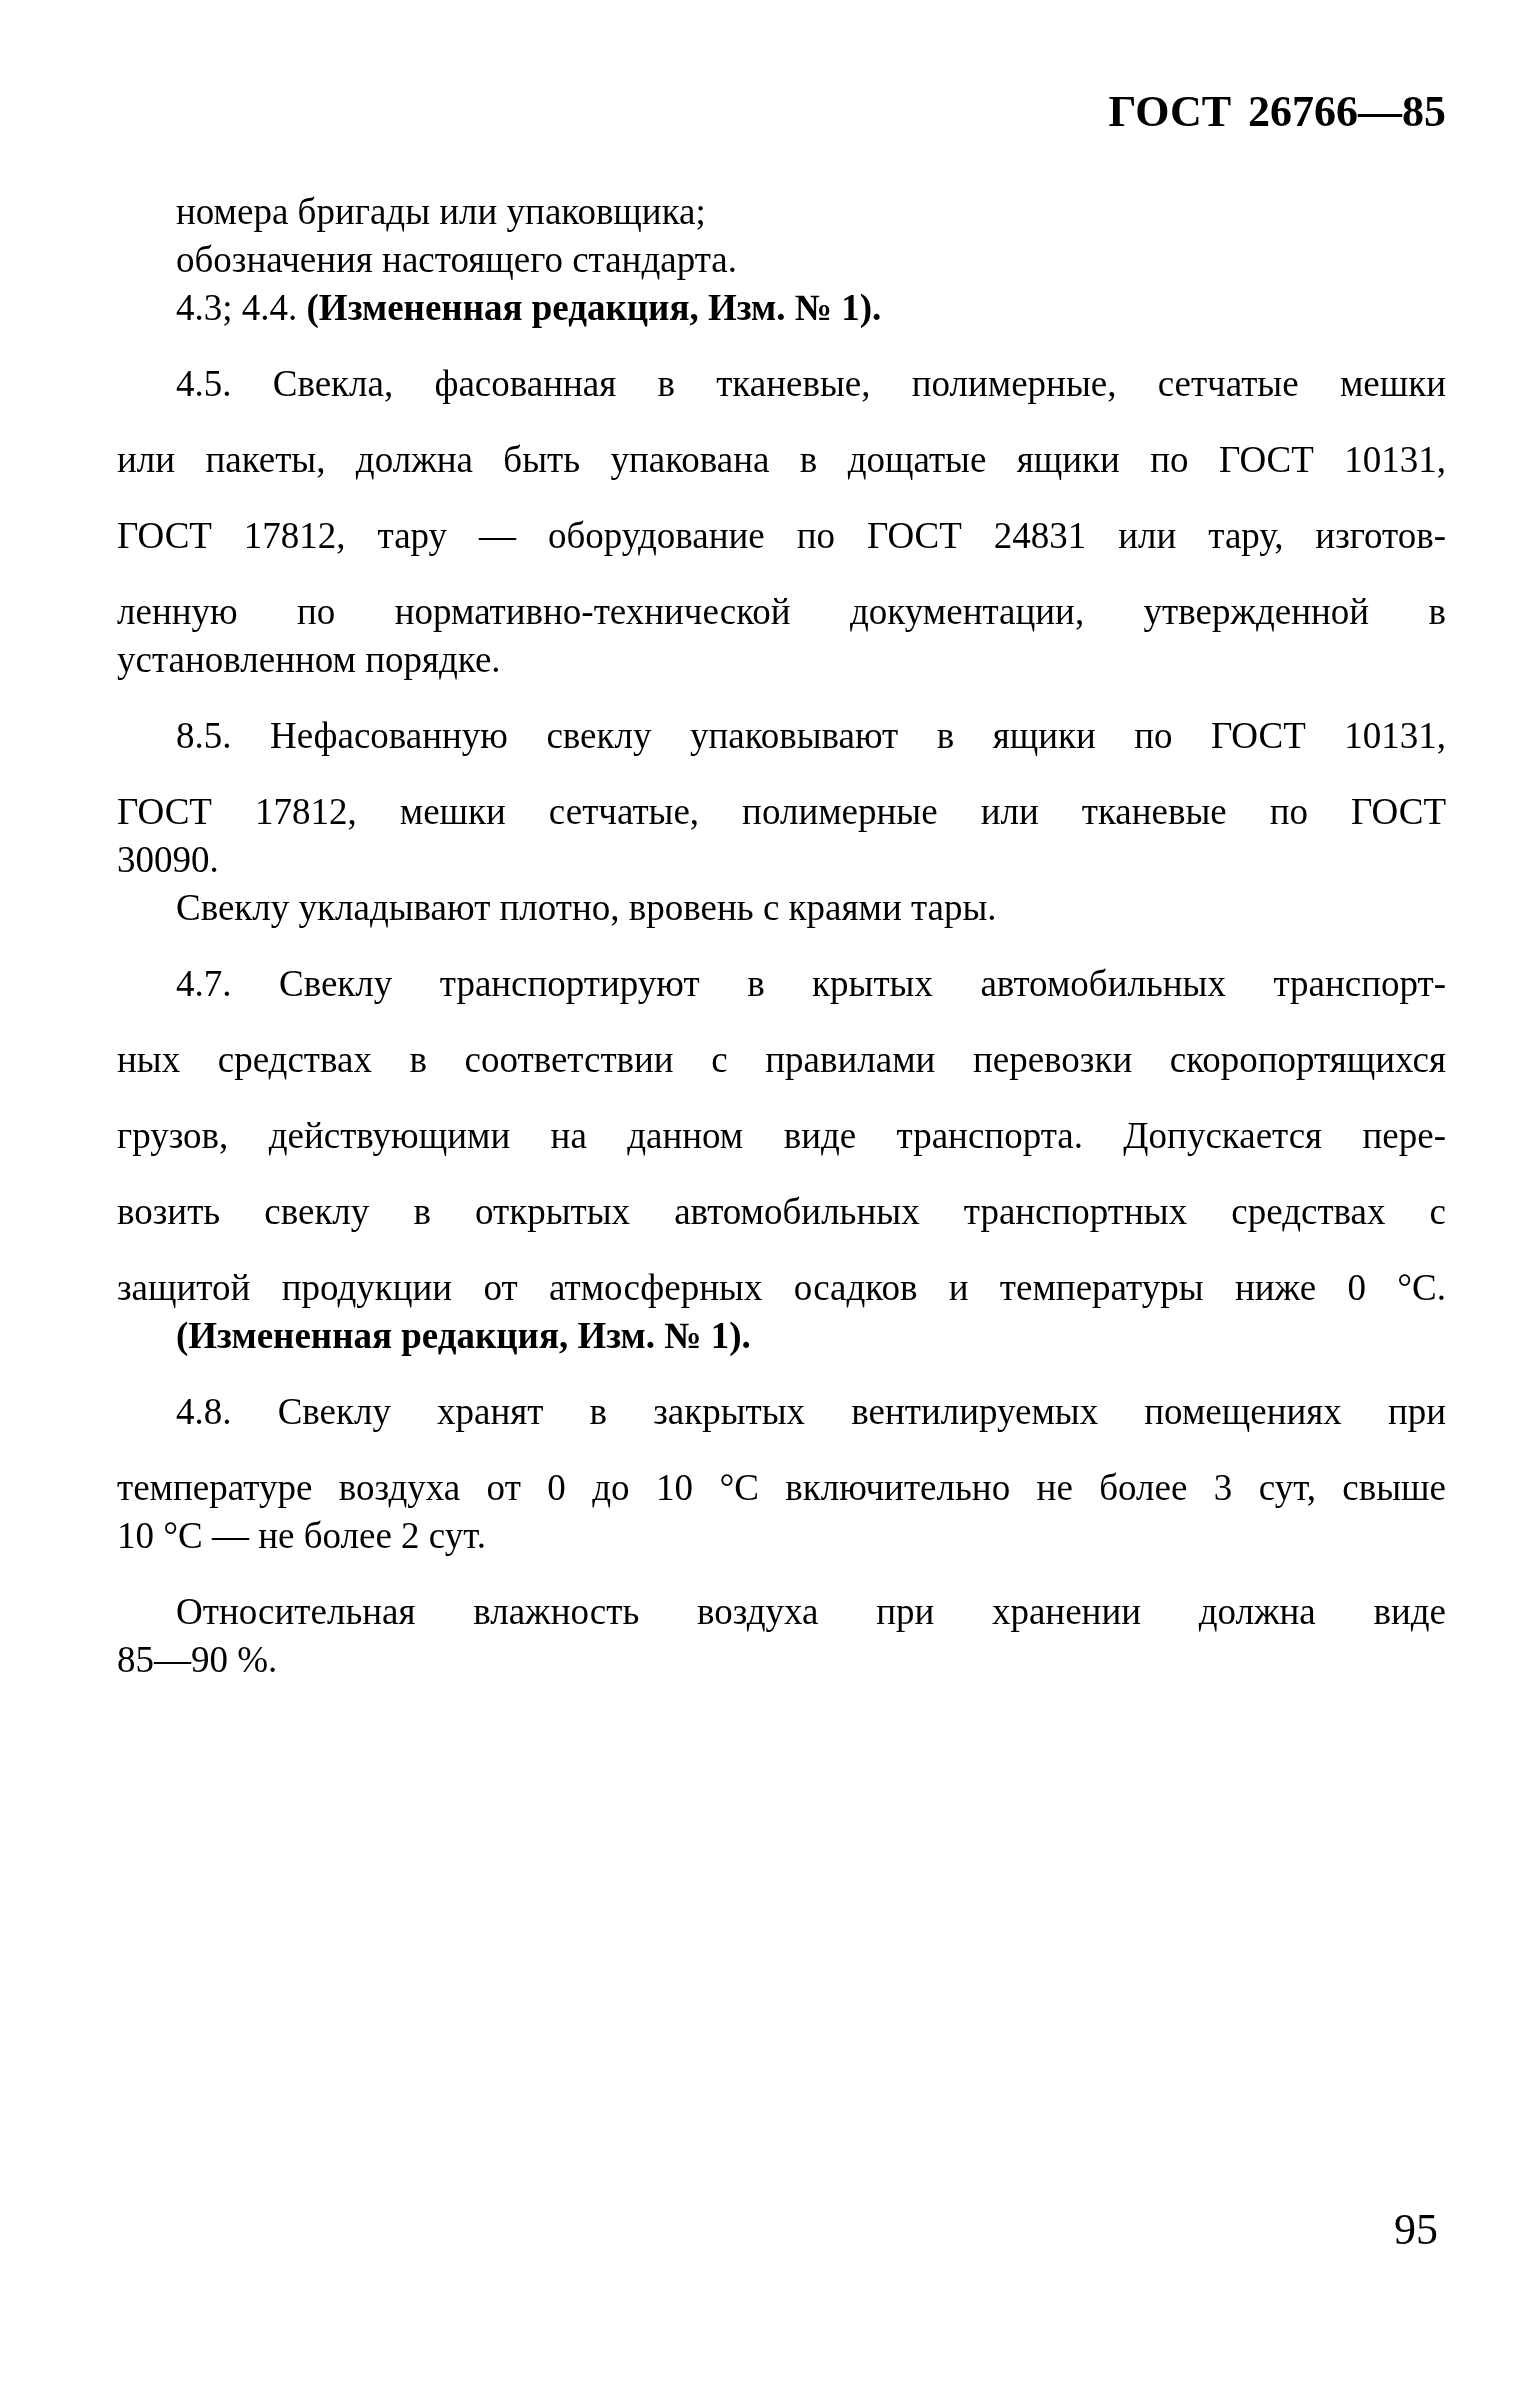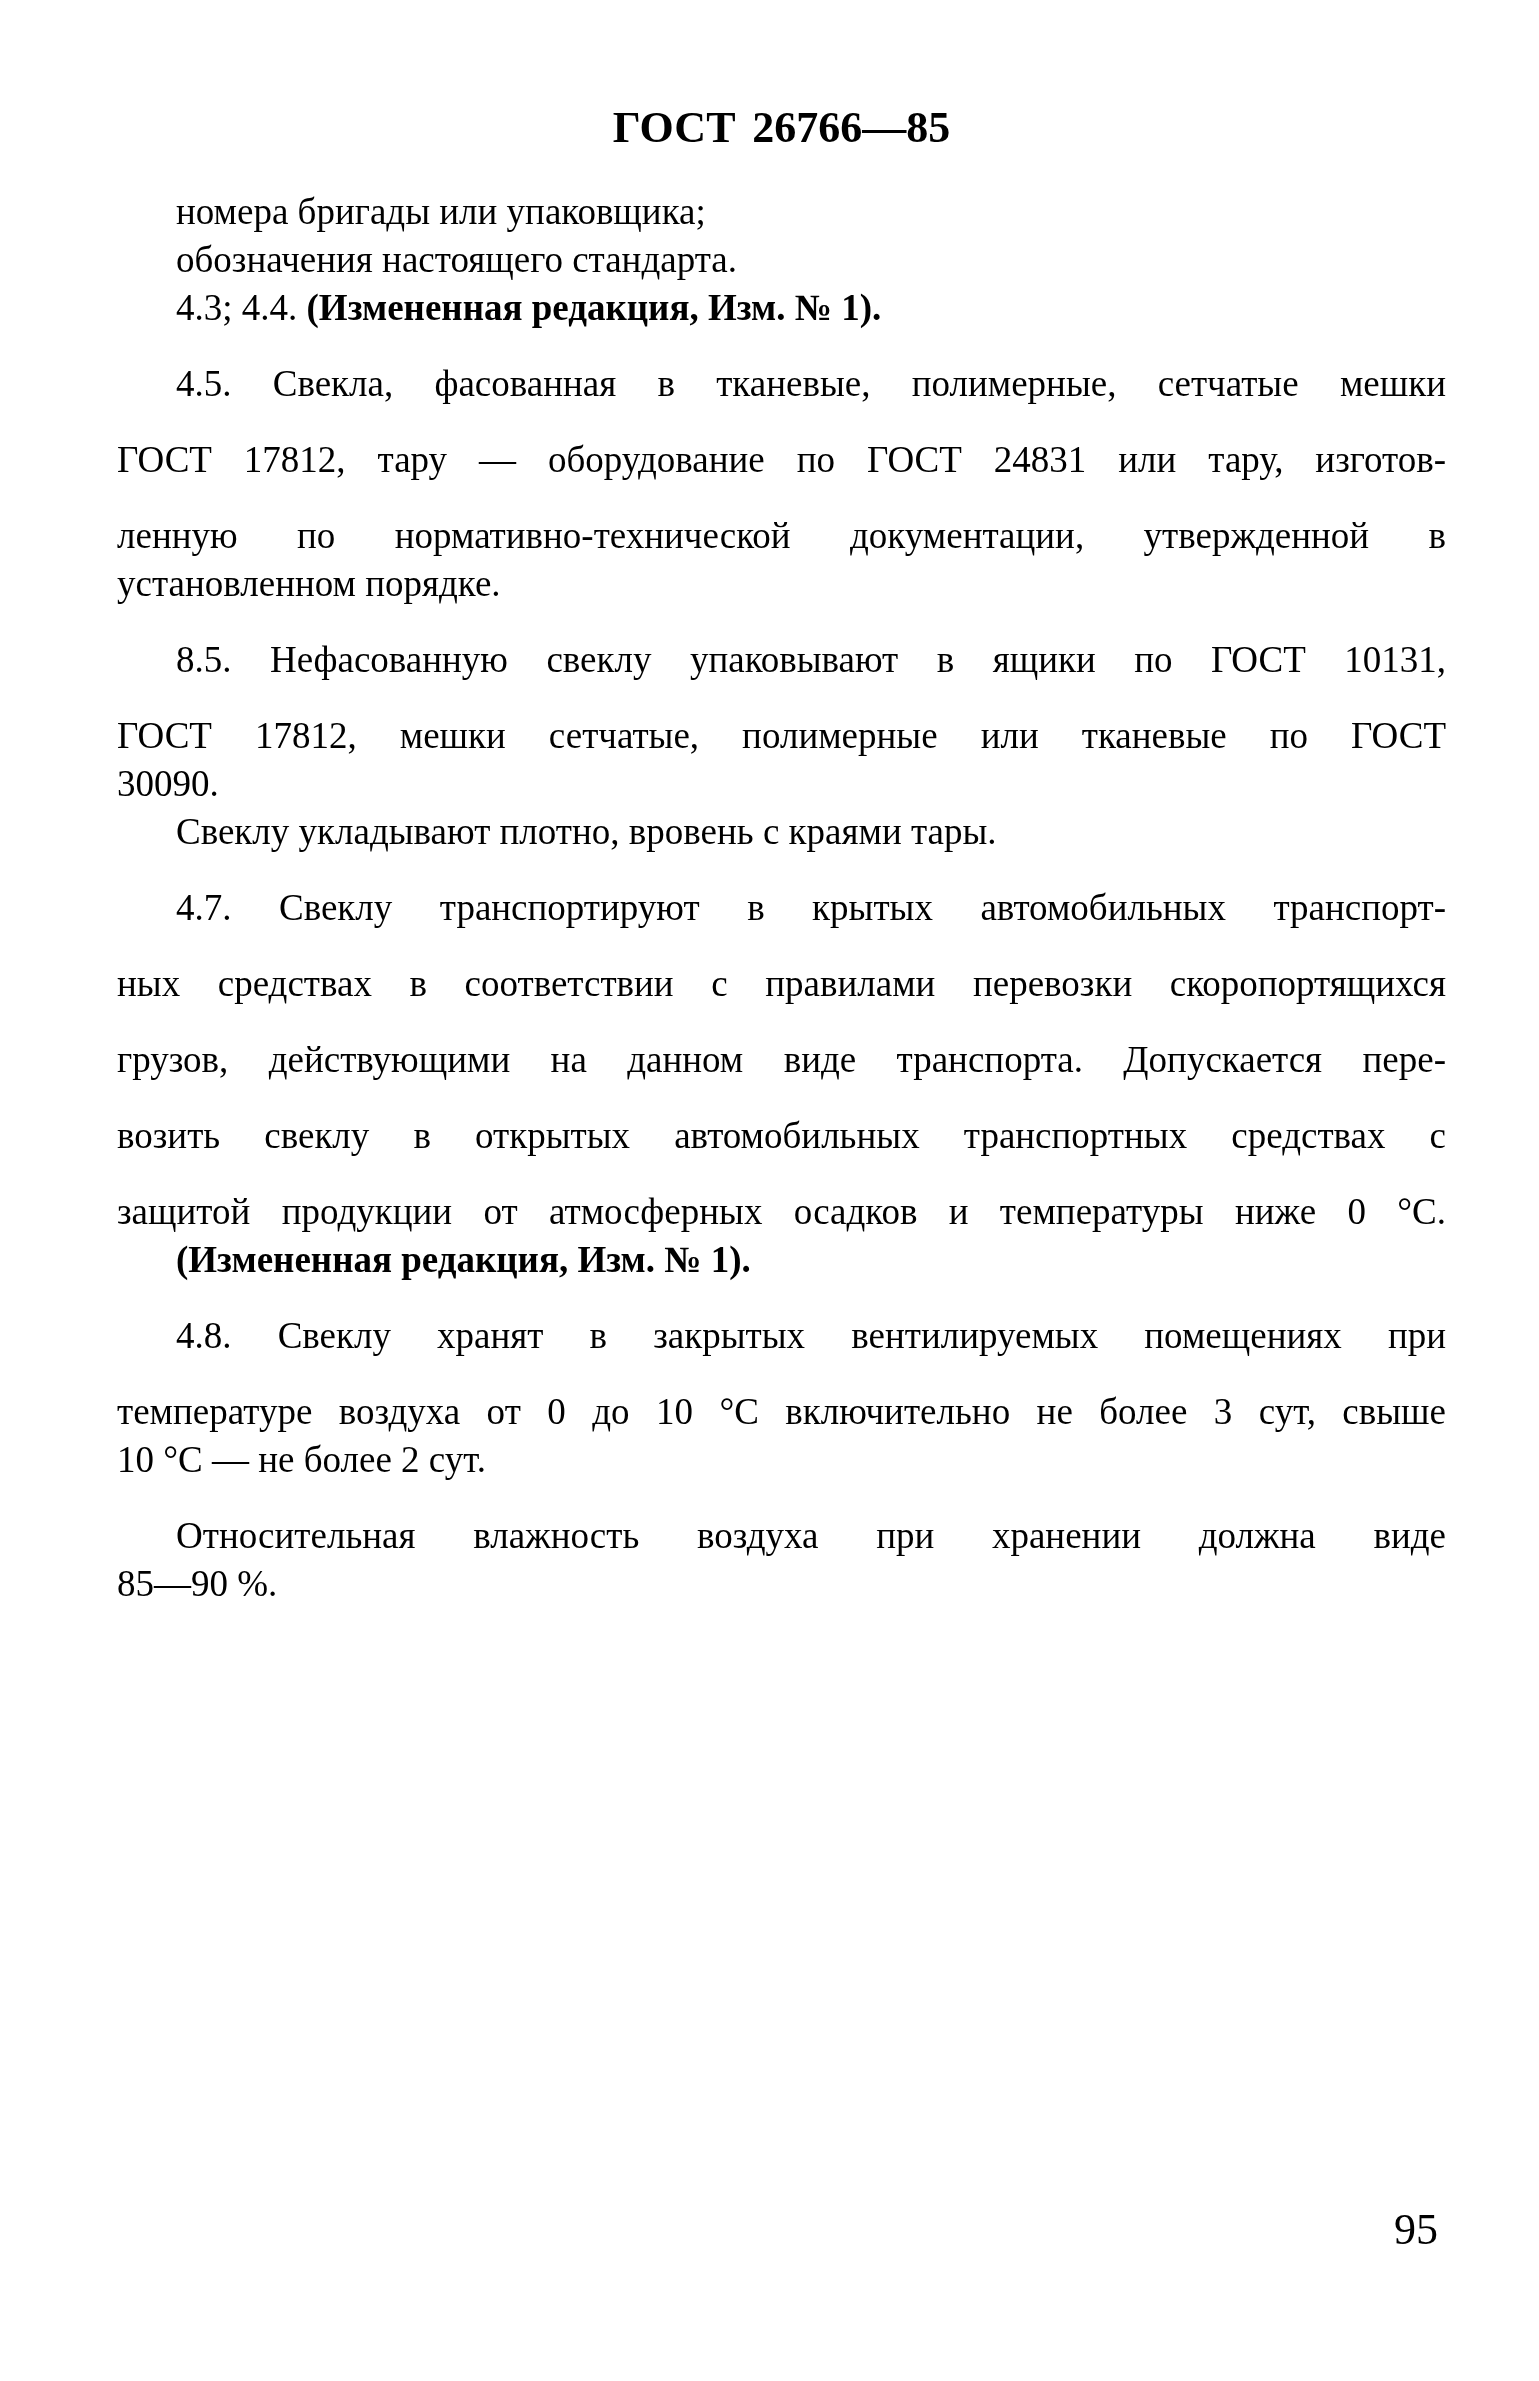--- a/index.html
+++ b/index.html
@@ -10,24 +10,24 @@
   body {
     position: relative;
     width: 1540px;
     height: 2382px;
     font-family: "Liberation Serif", "DejaVu Serif", serif;
     color: #000000;
     overflow: hidden;
   }
   .doc-header {
     position: absolute;
-    top: 104px;
+    top: 88px;
     left: 117px;
     width: 1329px;
-    text-align: center;
+    text-align: right;
     font-weight: bold;
     font-size: 44px;
     line-height: 48px;
     word-spacing: 5.8px;
     white-space: nowrap;
   }
   .doc-content {
     position: absolute;
     top: 188px;
     left: 117px;
@@ -65,20 +65,21 @@
 </head>
 <body>
 
 <div class="doc-header">ГОСТ 26766—85</div>
 
 <main class="doc-content">
     <div class="line indent"><span>номера бригады или упаковщика;</span></div>
     <div class="line indent"><span>обозначения настоящего стандарта.</span></div>
     <div class="line indent"><span>4.3; 4.4. </span><span class="bold">(Измененная редакция, Изм. № 1).</span></div>
     <div class="line indent stretch"><span>4.5. Свекла, фасованная в тканевые, полимерные, сетчатые мешки</span></div>
+    <div class="line stretch"><span>или пакеты, должна быть упакована в дощатые ящики по ГОСТ 10131,</span></div>
     <div class="line stretch"><span>ГОСТ 17812, тару — оборудование по ГОСТ 24831 или тару, изготов-</span></div>
     <div class="line stretch"><span>ленную по нормативно-технической документации, утвержденной в</span></div>
     <div class="line"><span>установленном порядке.</span></div>
     <div class="line indent stretch"><span>8.5. Нефасованную свеклу упаковывают в ящики по ГОСТ 10131,</span></div>
     <div class="line stretch"><span>ГОСТ 17812, мешки сетчатые, полимерные или тканевые по ГОСТ</span></div>
     <div class="line"><span>30090.</span></div>
     <div class="line indent"><span>Свеклу укладывают плотно, вровень с краями тары.</span></div>
     <div class="line indent stretch"><span>4.7. Свеклу транспортируют в крытых автомобильных транспорт-</span></div>
     <div class="line stretch"><span>ных средствах в соответствии с правилами перевозки скоропортящихся</span></div>
     <div class="line stretch"><span>грузов, действующими на данном виде транспорта. Допускается пере-</span></div>

